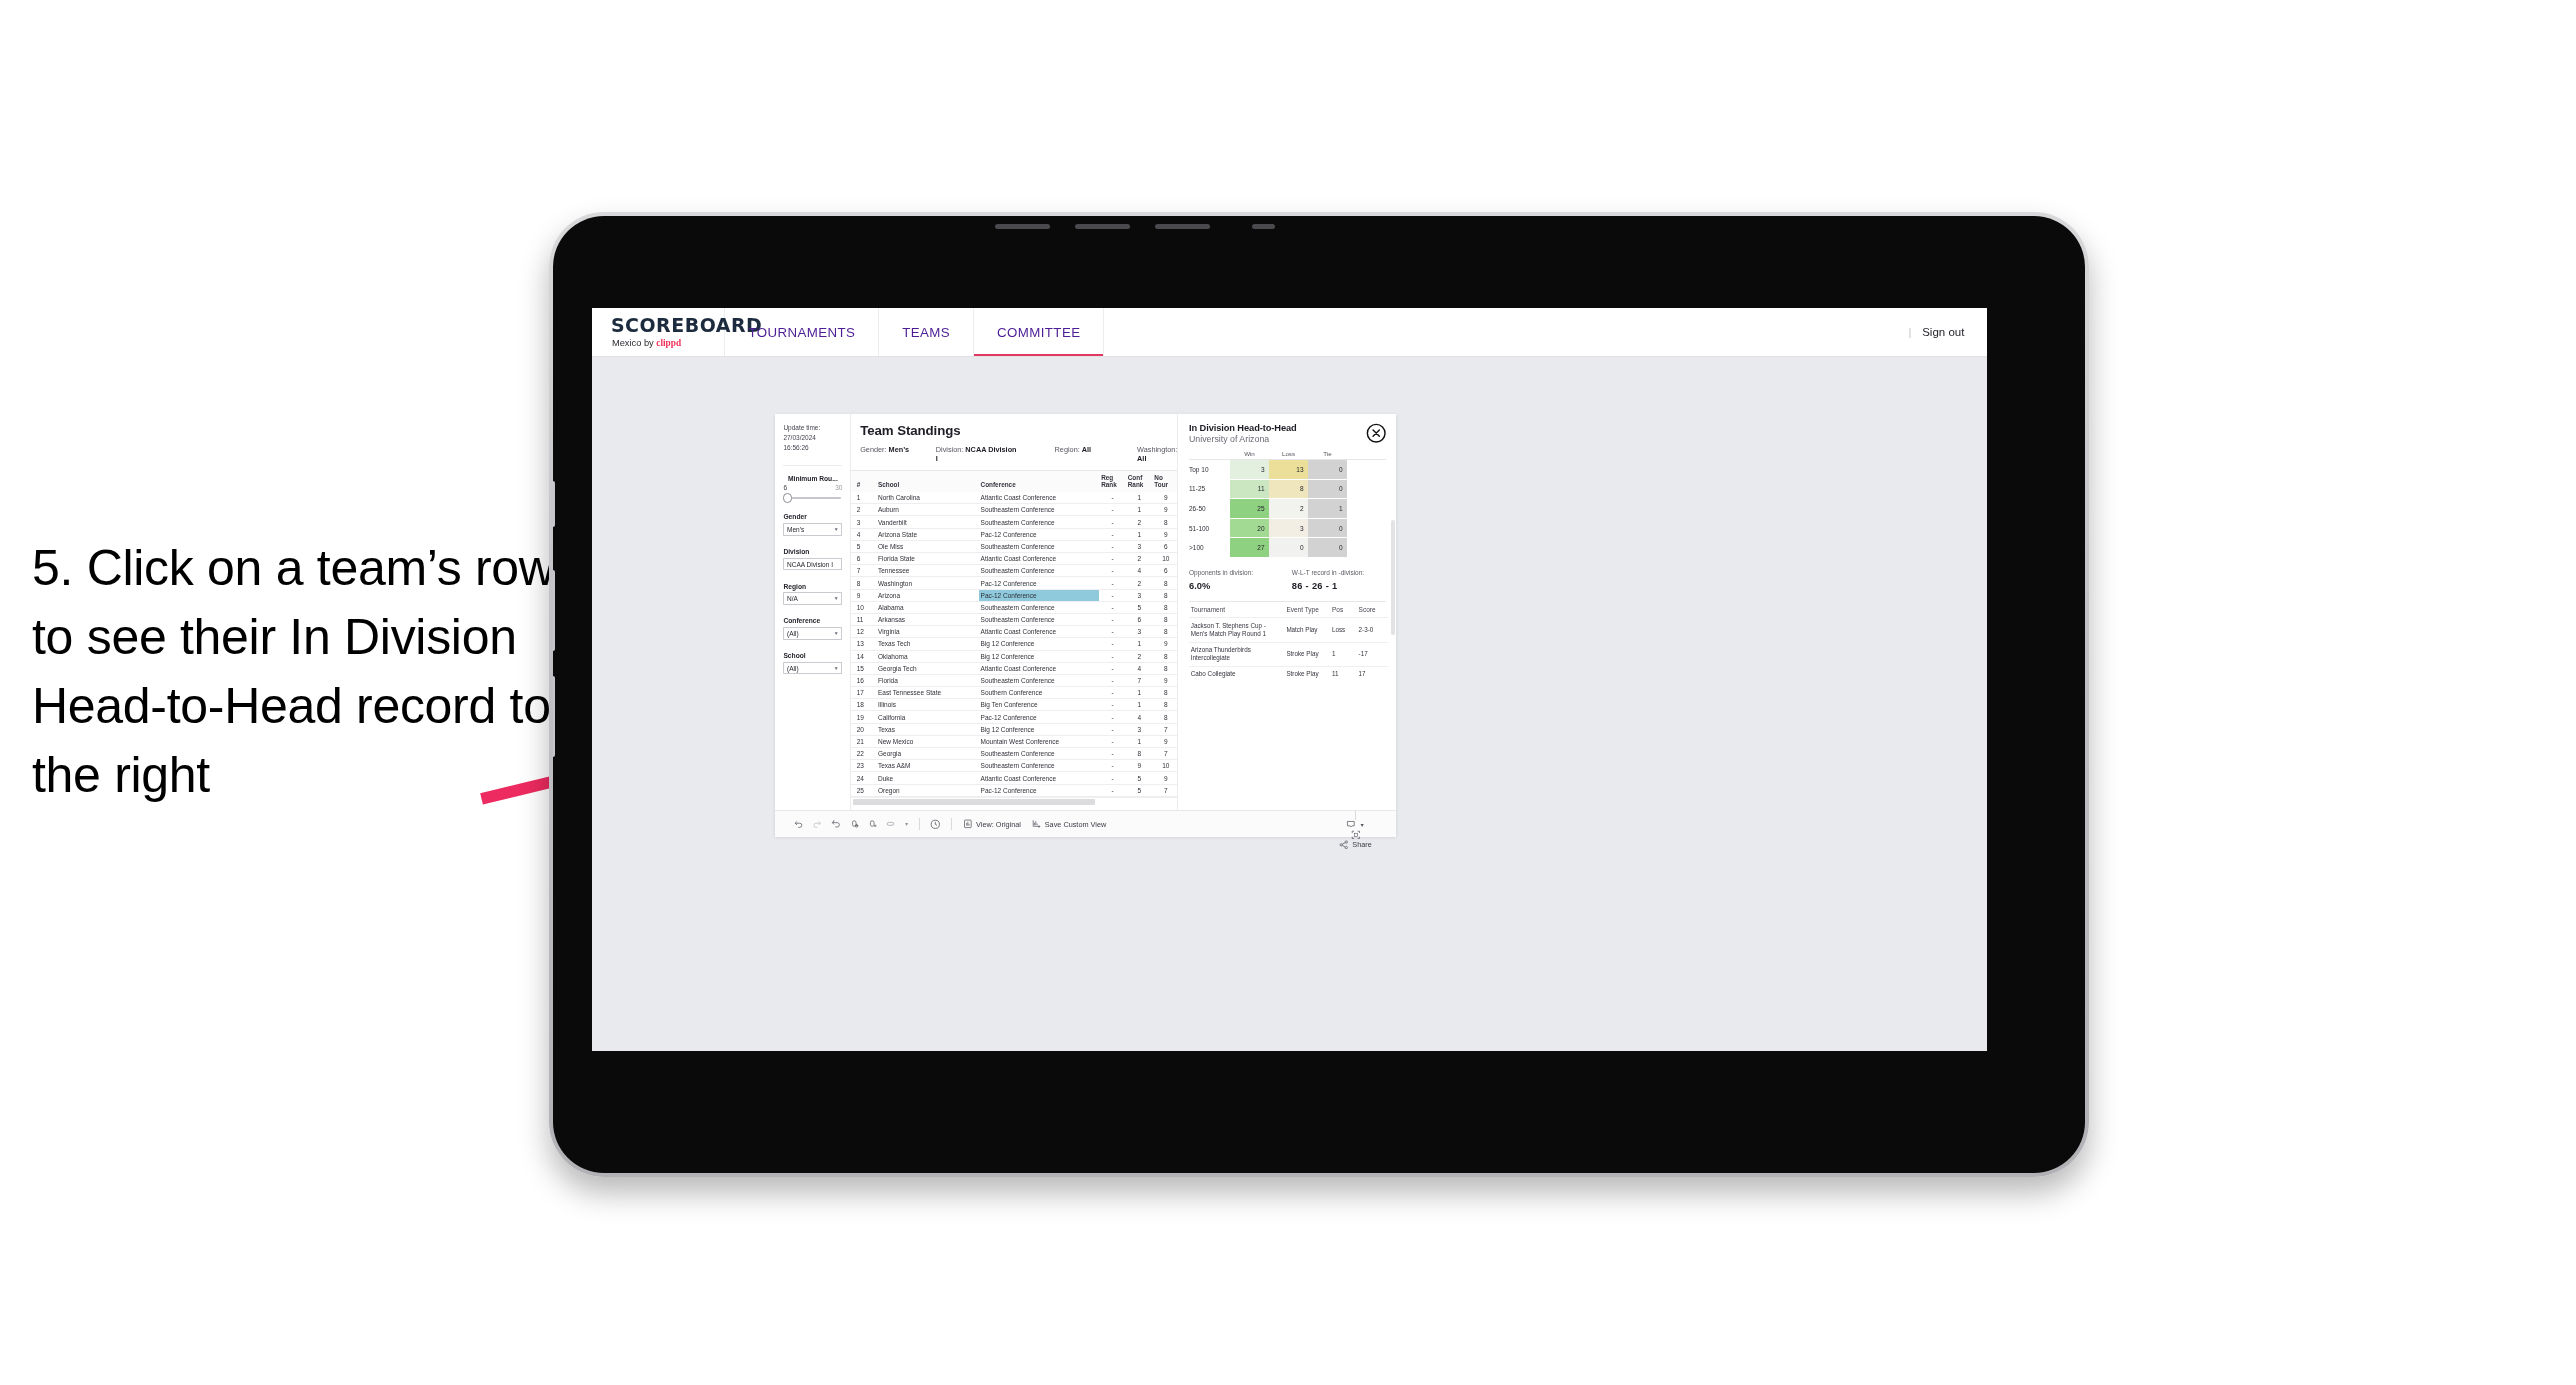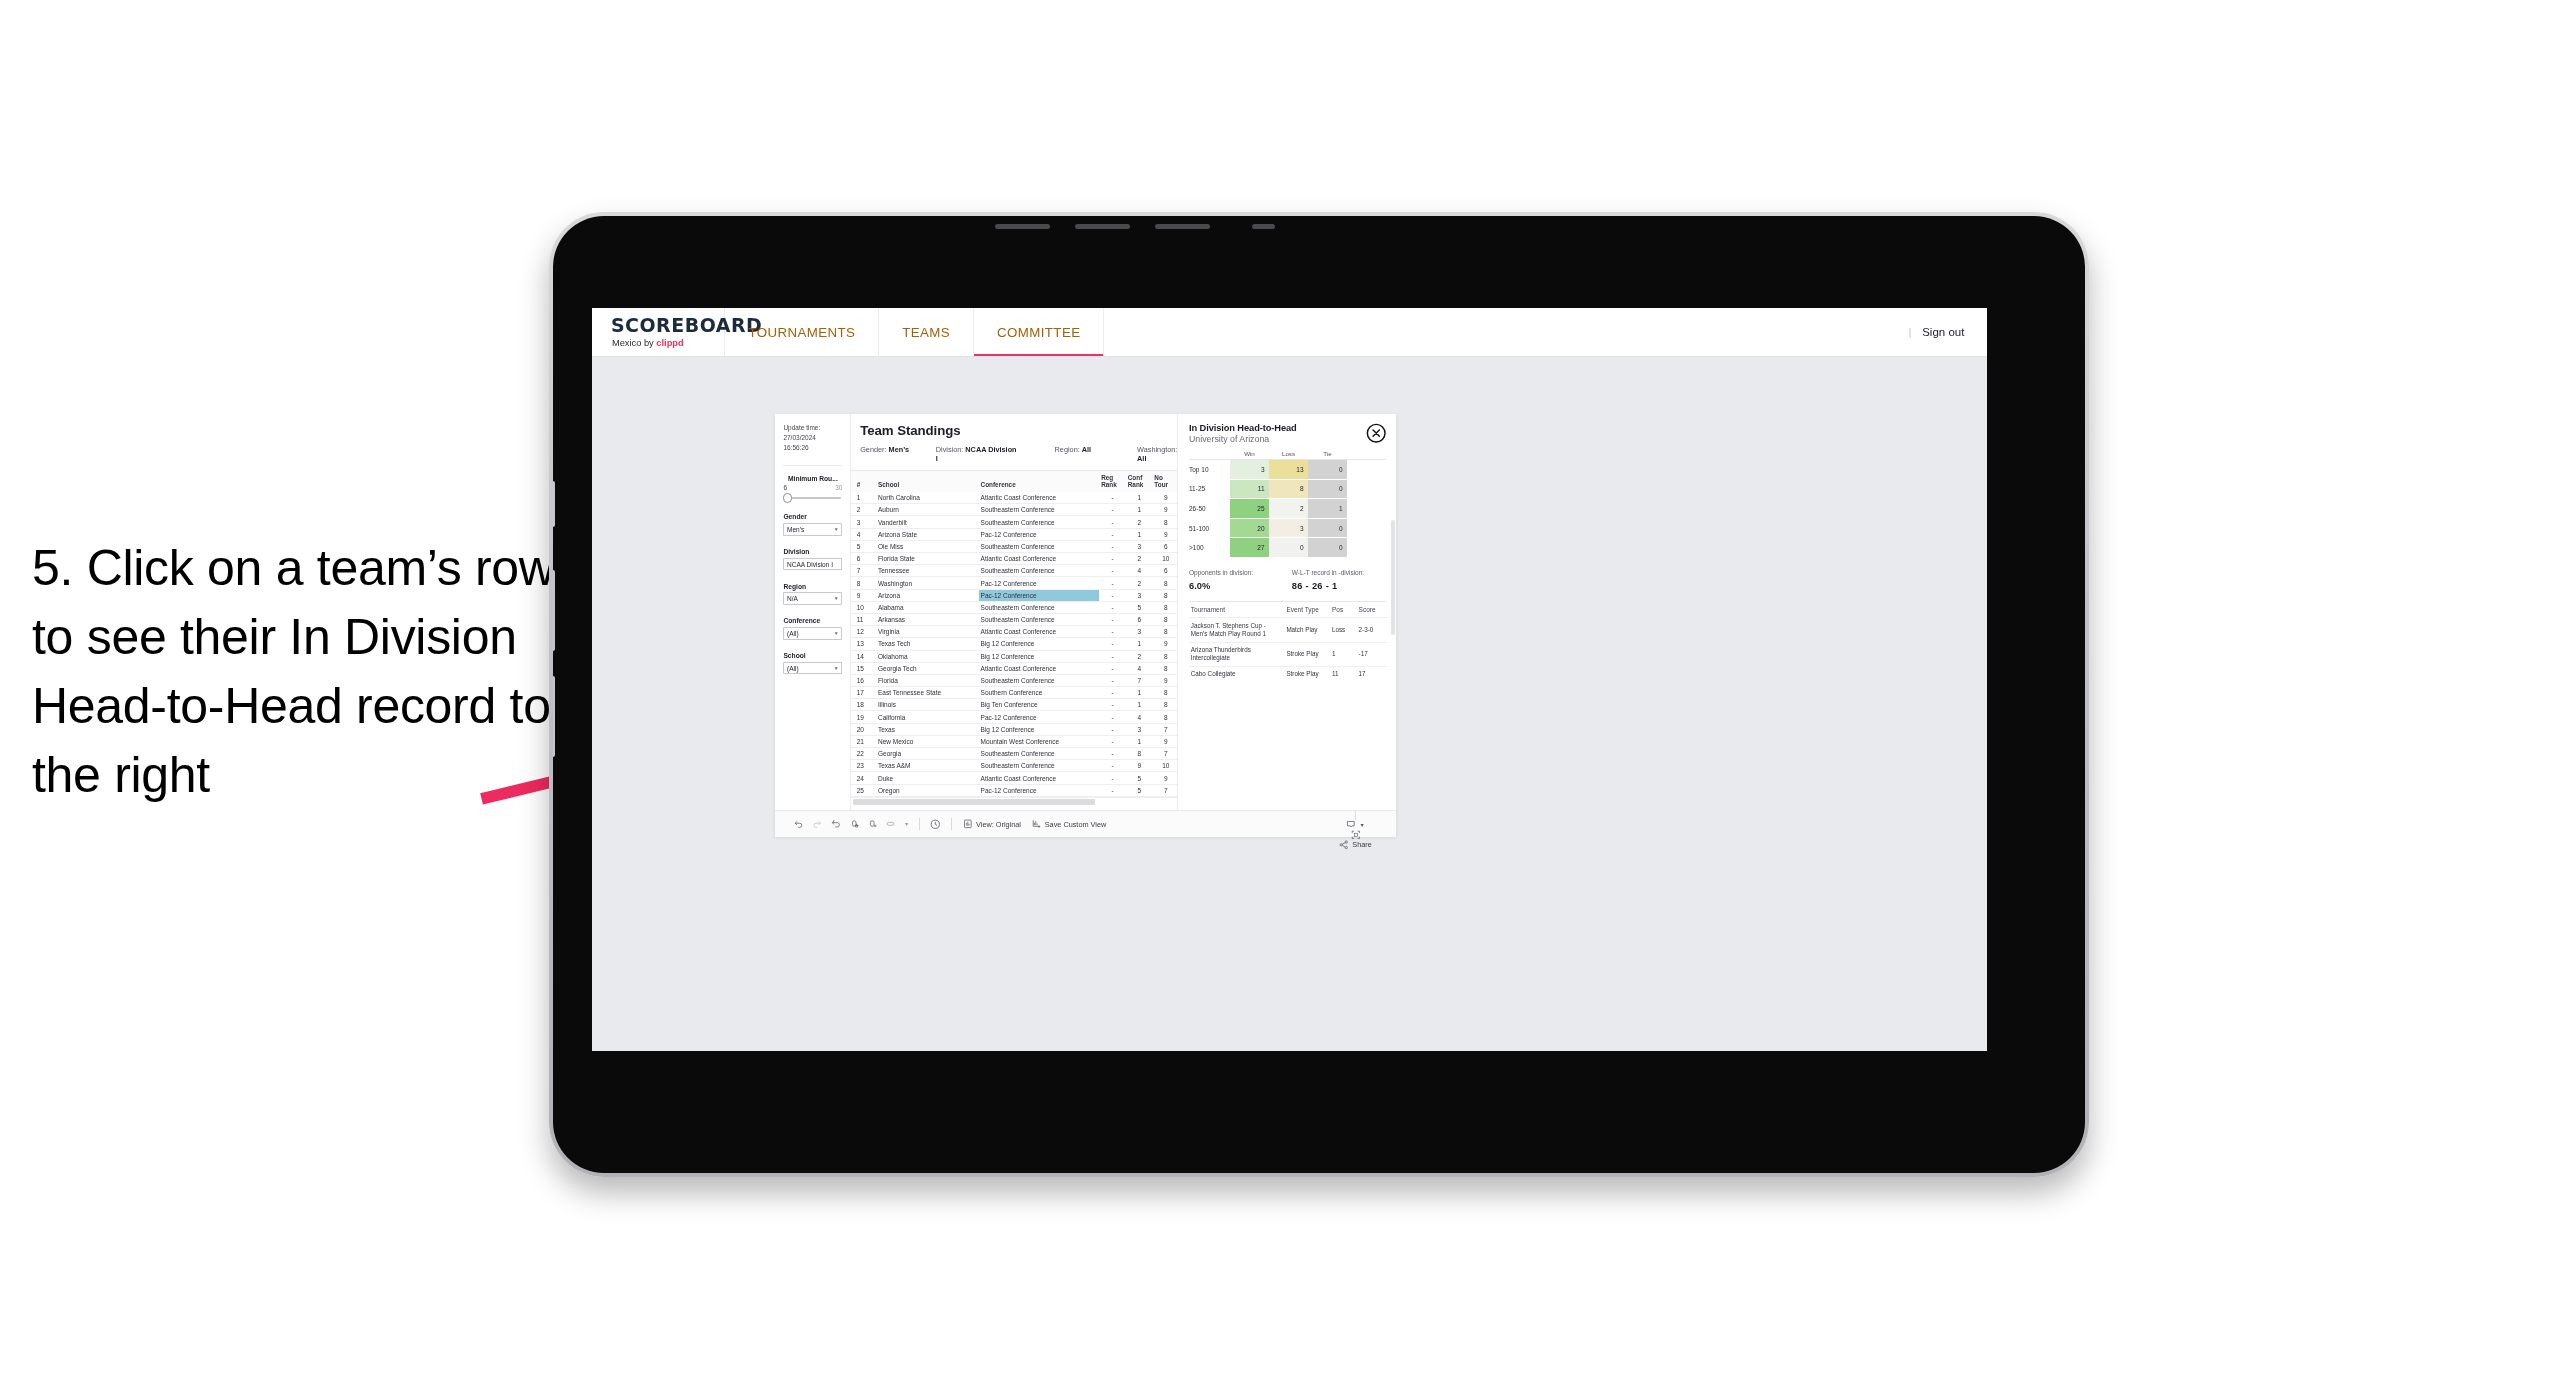--- a/index.html
+++ b/index.html
@@ -30,22 +30,22 @@
   
   .screen{position:absolute;left:39px;top:92px;width:1395px;height:743px;background:#e9eaee;overflow:hidden;}
 
   
   .topbar{height:48px;background:#fff;display:flex;align-items:stretch;border-bottom:0.9px solid #e2e2e6;}
   .brand{width:133px;display:flex;flex-direction:column;justify-content:center;padding-left:19.5px;
          border-right:0.9px solid #ededf0;box-sizing:border-box;}
   .brand-name{font-family:"DejaVu Sans",sans-serif;font-weight:bold;font-size:18.6px;letter-spacing:0.5px;
               color:#1d2b3f;line-height:1;transform:scaleX(1.02);}
   .brand-sub{font-size:9.3px;color:#2b2b33;margin-top:2.7px;}
-  .brand-sub b{color:#f0315b;font-weight:bold;}
-  .navtab{display:flex;align-items:center;padding:0 23px;font-size:13.3px;color:#a16207;
+  .brand-sub b{color:#f0315b;font-weight:bold;font-family:Liberation Serif, serif;}
+  .navtab{display:flex;align-items:center;padding:0 23px;font-size:13.3px;color:#4c1d95;
           letter-spacing:0.4px;border-right:0.9px solid #ededf0;position:relative;cursor:pointer;}
   .navtab.active:after{content:"";position:absolute;left:0;right:0;bottom:0;height:2.7px;background:#e0385f;}
   .signout{margin-left:auto;display:flex;align-items:center;padding-right:23px;gap:10.6px;
            font-size:11.5px;color:#24242c;}
   .vbar{color:#c6c6cc;}
 
   
   .subbar{height:34px;background:#fafafb;border-bottom:0.9px solid #e2e2e6;display:flex;align-items:center;
           padding-left:19.5px;gap:0;}
   .subtab{font-size:11px;color:#33333c;letter-spacing:0.3px;padding:0 14px;cursor:pointer;}

